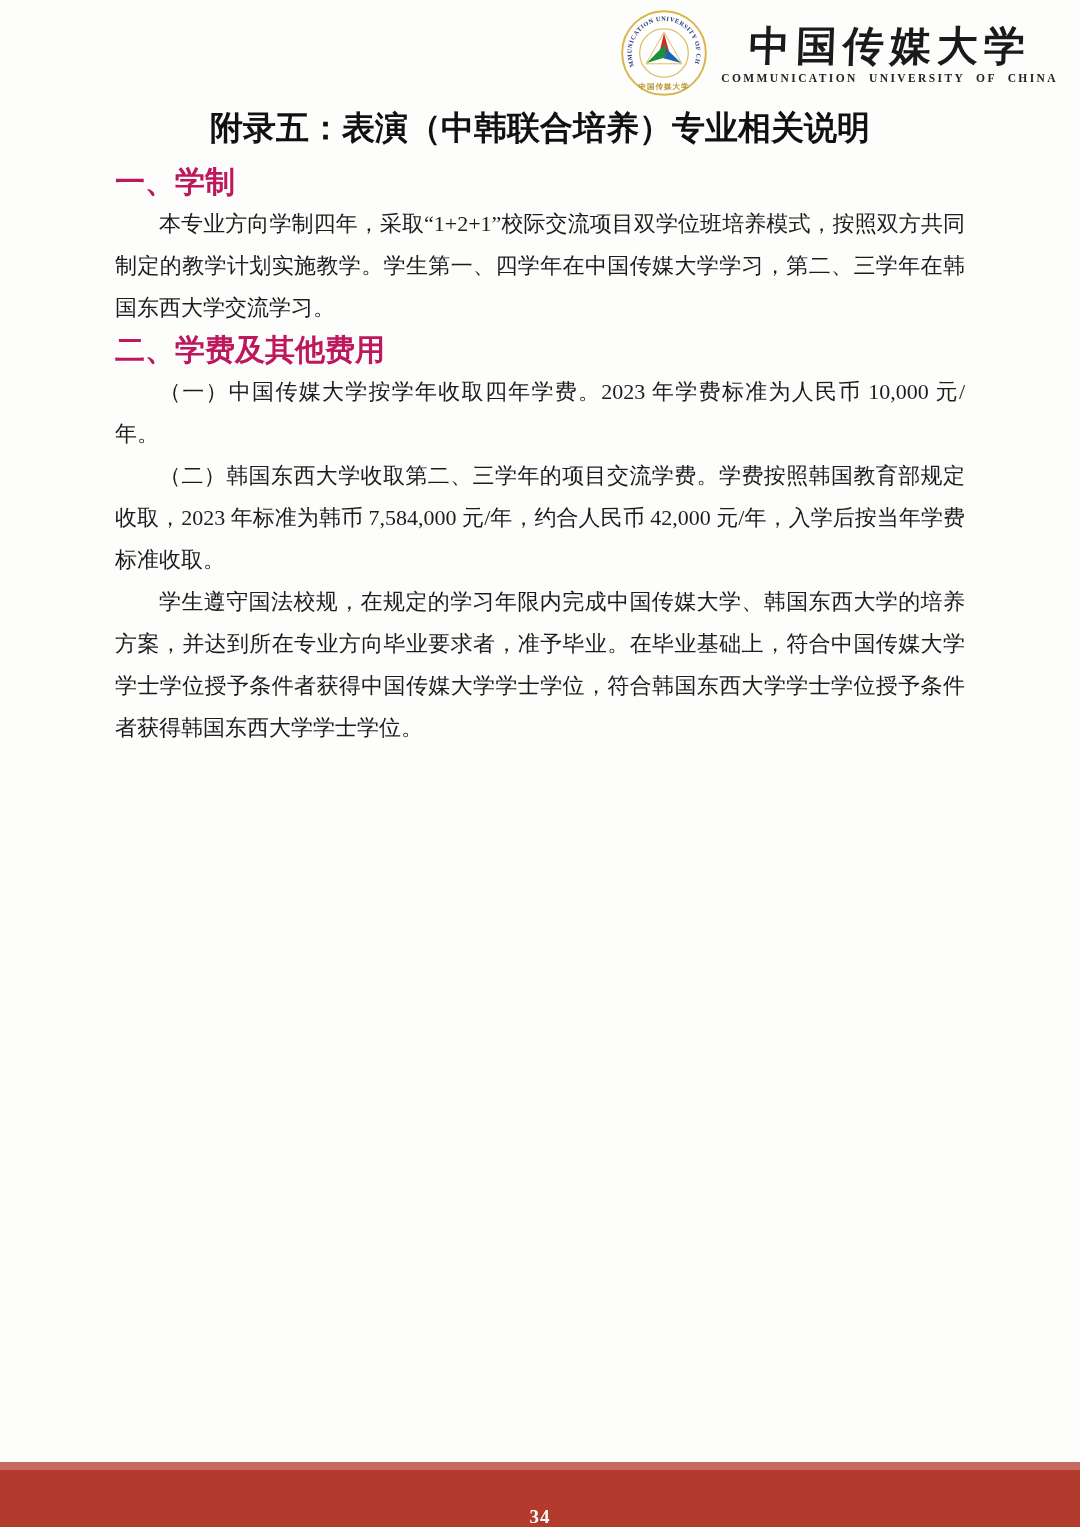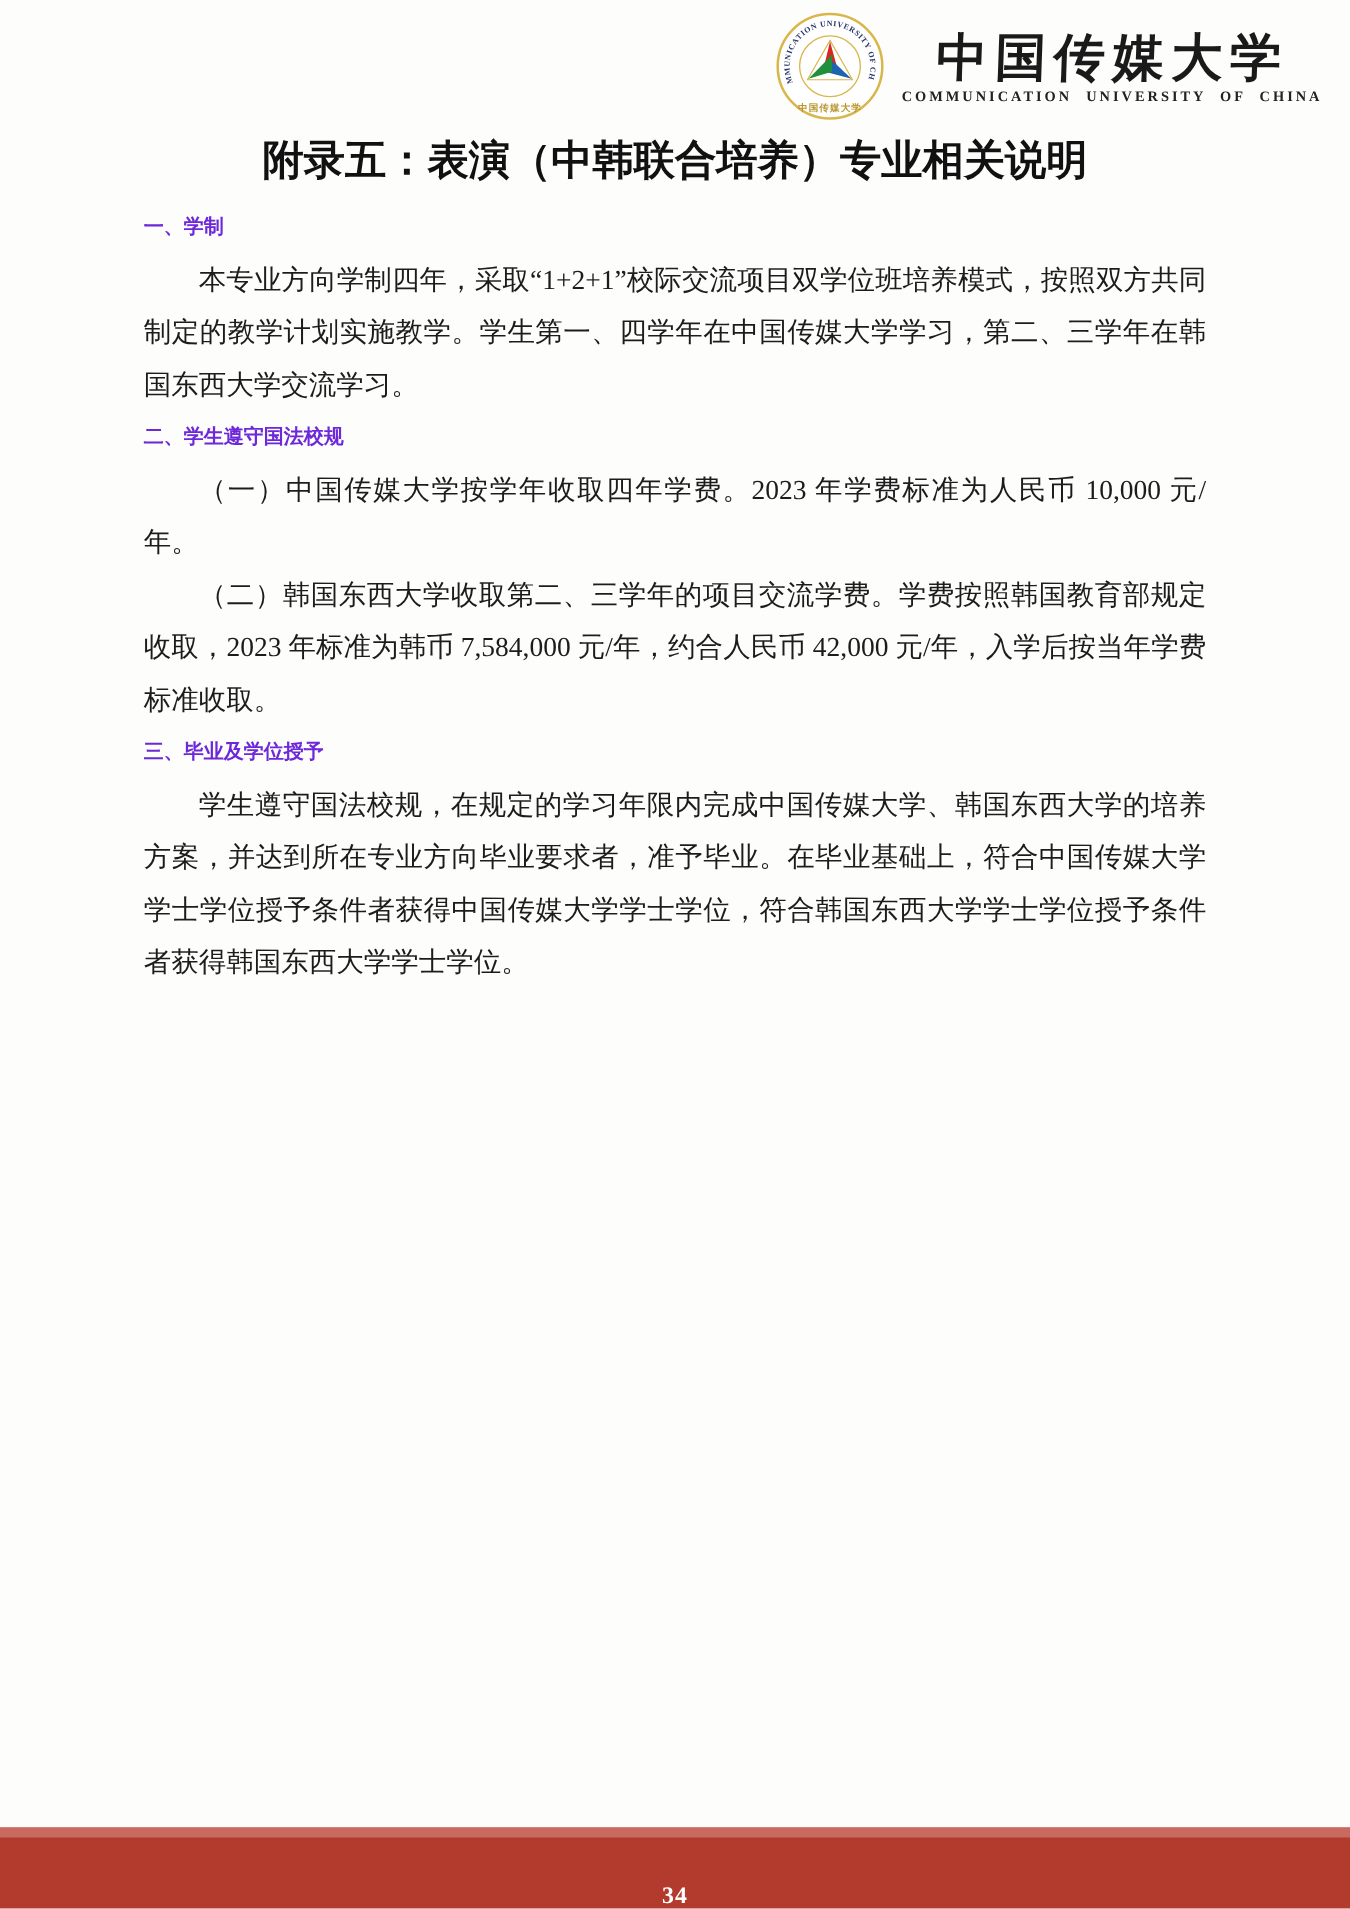--- a/index.html
+++ b/index.html
@@ -39,22 +39,22 @@
     font-weight:700;font-size:33px;line-height:46px;
     text-align:center;margin:0 0 10px 0;color:#111;
   }
   .para{
     font-size:22px;line-height:42px;
     text-align:justify;text-justify:inter-character;
     text-indent:2em;margin:0;color:#1c1c1c;
   }
   .sec-heading{
     font-family:"Liberation Sans","DejaVu Sans",sans-serif;
-    font-weight:700;font-size:16px;line-height:42px;
-    margin:0;color:#6d28d9;
+    font-weight:700;font-size:30px;line-height:42px;
+    margin:0;color:#be185d;
   }
   
   .footer-bar{
     position:absolute;left:0;bottom:0;width:1080px;height:65px;
     background:#b23b2e;
     border-top:8px solid #c86a5f;
     box-sizing:border-box;
     display:flex;align-items:center;justify-content:center;
   }
   .page-number{
@@ -104,25 +104,24 @@
     </div>
   </div>
 
   <div class="content">
     <h1 class="doc-title">附录五：表演（中韩联合培养）专业相关说明</h1>
 
 
     <h2 class="sec-heading">一、学制</h2>
     <p class="para">本专业方向学制四年，采取“1+2+1”校际交流项目双学位班培养模式，按照双方共同制定的教学计划实施教学。学生第一、四学年在中国传媒大学学习，第二、三学年在韩国东西大学交流学习。</p>
 
-    <h2 class="sec-heading">二、学生遵守国法校规</h2>
+    <h2 class="sec-heading">二、学费及其他费用</h2>
     <p class="para">（一）中国传媒大学按学年收取四年学费。2023 年学费标准为人民币 10,000 元/年。</p>
     <p class="para">（二）韩国东西大学收取第二、三学年的项目交流学费。学费按照韩国教育部规定收取，2023 年标准为韩币 7,584,000 元/年，约合人民币 42,000 元/年，入学后按当年学费标准收取。</p>
 
-    <h2 class="sec-heading">三、毕业及学位授予</h2>
     <p class="para">学生遵守国法校规，在规定的学习年限内完成中国传媒大学、韩国东西大学的培养方案，并达到所在专业方向毕业要求者，准予毕业。在毕业基础上，符合中国传媒大学学士学位授予条件者获得中国传媒大学学士学位，符合韩国东西大学学士学位授予条件者获得韩国东西大学学士学位。</p>
   </div>
 
   <div class="footer-bar">
     <span class="page-number">34</span>
   </div>
 
 </div>
 
 </body></html>

